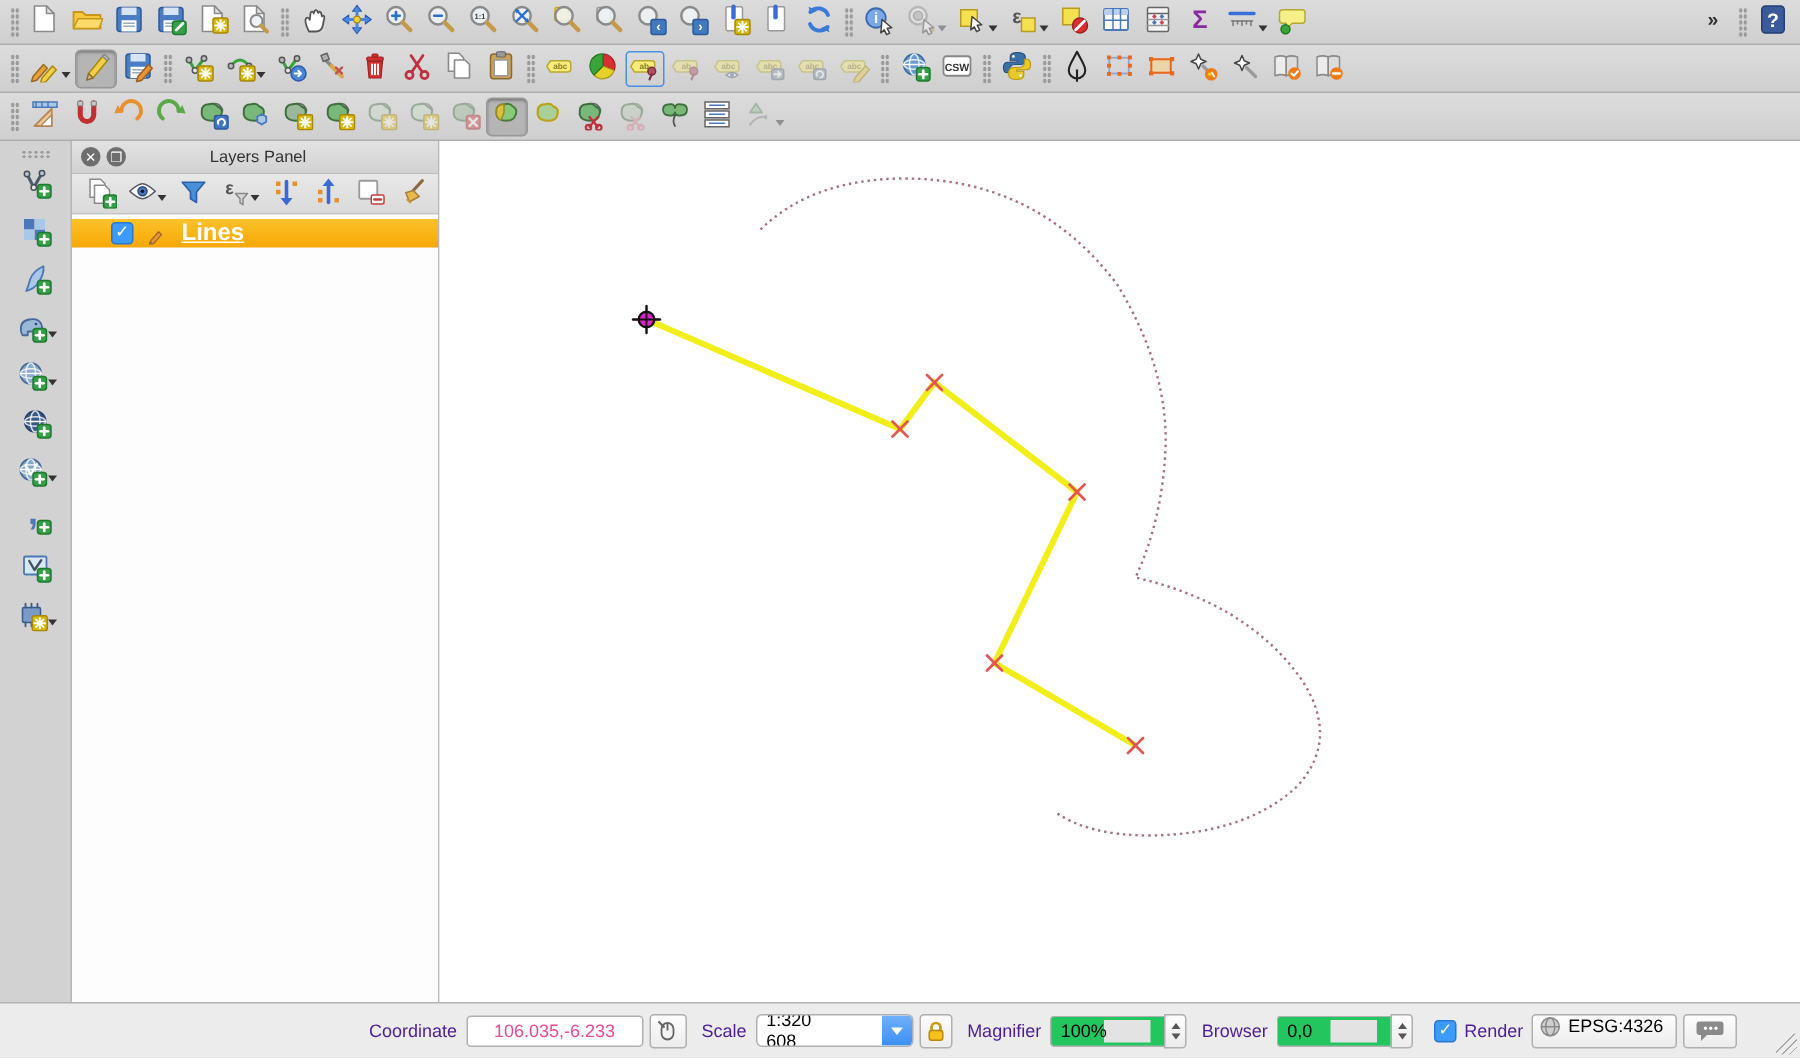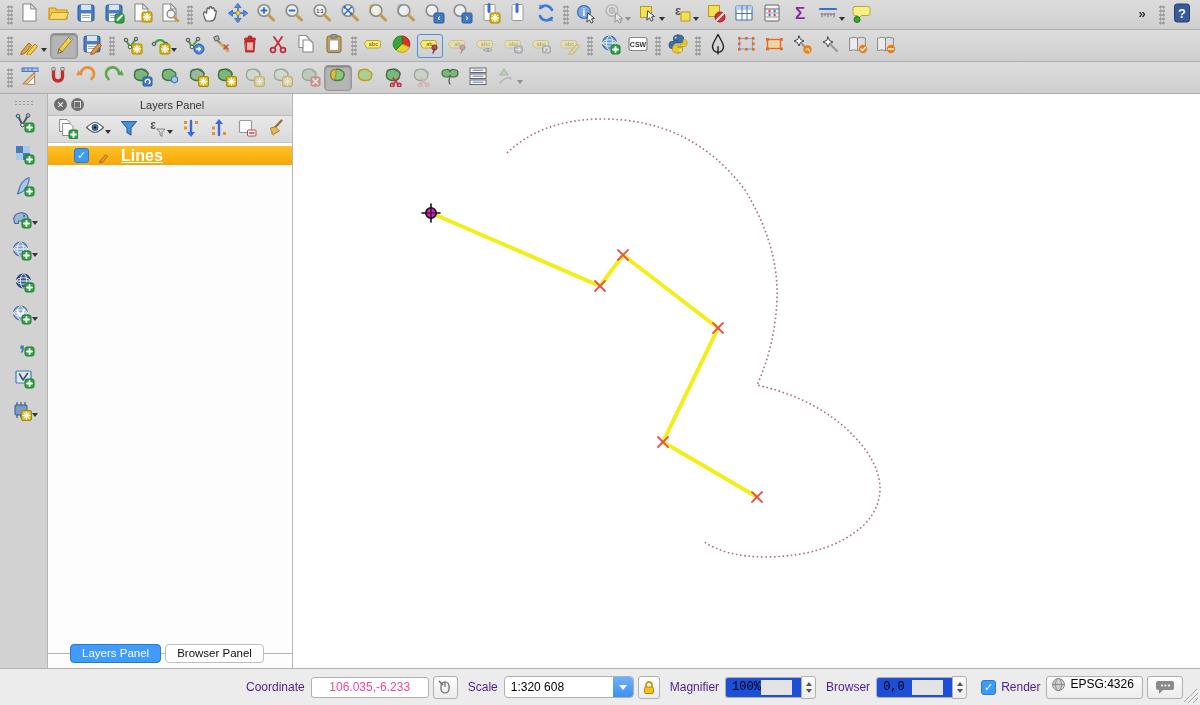--- a/index.html
+++ b/index.html
@@ -44,25 +44,25 @@
 
   #canvas { flex:1; background:#fff; position:relative; }
   #mapsvg { position:absolute; left:0; top:0; }
 
   
   #statusbar { height:37px; background:#ececec; border-top:1px solid #b2b2b2; display:flex; align-items:center; padding:0 8px; position:relative; }
   #statusbar .lab { color:#4c1d95; margin:0 6px 0 10px; }
   .field { background:#fff; border:1px solid #b0b0b0; border-radius:3px; height:21px; font-size:12px; font-family:"Liberation Sans",sans-serif; color:#ec4899; }
   #coord-input { width:118px; text-align:center; }
   .sqbtn { width:25px; height:23px; background:linear-gradient(#fdfdfd,#ececec); border:1px solid #b0b0b0; border-radius:3px; display:flex; align-items:center; justify-content:center; margin-left:4px; }
-  .combo { display:flex; align-items:center; width:130px; height:22px; background:#fff; border:1px solid #b0b0b0; border-radius:4px; overflow:hidden;gap:24px; }
+  .combo { display:flex; align-items:center; width:105px; height:22px; background:#fff; border:1px solid #b0b0b0; border-radius:4px; overflow:hidden;gap:24px; }
   .combo .ctext { flex:1; padding-left:6px; }
   .combo .cbtn { width:20px; height:100%; background:linear-gradient(#6fb1fb,#3d8ef5); display:flex; align-items:center; justify-content:center; }
   .combo .cbtn::after { content:""; width:0; height:0; border-left:4px solid transparent; border-right:4px solid transparent; border-top:5px solid #fff; }
-  .spinfield { position:relative; width:76px; height:21px; background:#1d4ed8; border:1px solid #b0b0b0; border-radius:3px 0 0 3px; border-right:none; padding-left:6px; line-height:19px;font-family:Liberation Mono, monospace; }
+  .spinfield { position:relative; width:76px; height:21px; background:#22c55e; border:1px solid #b0b0b0; border-radius:3px 0 0 3px; border-right:none; padding-left:6px; line-height:19px; }
   .spinfield .fill { position:absolute; top:2px; bottom:2px; left:46%; width:42%; background:#e3e3e3; }
   .stepper { width:15px; height:23px; background:linear-gradient(#fdfdfd,#ececec); border:1px solid #b0b0b0; border-radius:0 3px 3px 0; display:flex; flex-direction:column; align-items:center; justify-content:center; gap:3px; }
   .stepper i { width:0; height:0; border-left:3.5px solid transparent; border-right:3.5px solid transparent; }
   .stepper .up { border-bottom:4px solid #555; }
   .stepper .dn { border-top:4px solid #555; }
   .cb2 { width:15px; height:15px; background:#3c9bf9; border:1px solid #2678d0; border-radius:3px; color:#fff; font-size:11px; line-height:13px; text-align:center; margin:0 5px 0 14px; }
   #crs-btn { display:flex; align-items:flex-start; gap:4px; padding:0 8px 0 4px; height:23px; background:linear-gradient(#fdfdfd,#ececec); border:1px solid #b0b0b0; border-radius:3px; margin-left:6px; }
   #grip { position:absolute; right:2px; bottom:2px; width:14px; height:14px;
     background:linear-gradient(135deg, transparent 44%, #aaa 44%, #aaa 48%, transparent 48%, transparent 62%, #aaa 62%, #aaa 66%, transparent 66%, transparent 80%, #aaa 80%, #aaa 84%, transparent 84%); }
 </style>
@@ -921,23 +921,20 @@
         </div>
       </div>
     <div class="layer-row">
       <span class="cb">✓</span>
       <span id="layer-pencil"><svg width="17" height="17" viewBox="0 0 22 22">
             <path d="M3 19 l7 -8 2.5 2.5 -7 8 -3.5 1 z" fill="#e8953a" stroke="#9a6020" stroke-width="1" stroke-linejoin="round" stroke-linecap="round"></path>
             <path d="M3 19 l-1 3 3 -1 z" fill="#8a6a30"></path>
           </svg></span>
       <span class="layer-label">Lines</span>
     </div>
-    <div id="panel-tabs">
-      <span class="tab active">Layers Panel</span><span class="tab inactive">Browser Panel</span>
-    </div>
   </div>
 
   <div id="canvas">
       <svg id="mapsvg" width="907" height="574" viewBox="0 0 907 574">
     <path d="M214 59 Q248 26 307 25 Q398 24 452 96 Q486 152 484 205 Q482 252 464 291 Q538 308 574 358 Q601 398 572 430 Q538 462 474 463 Q432 463 410 447" fill="none" stroke="#a8707e" stroke-width="1.6" stroke-dasharray="1.6 2.6"></path>
     <polyline points="138,119 307,192 330,161 425,234 370,348 464,403" fill="none" stroke="#f2ee1a" stroke-width="4" stroke-linejoin="miter"></polyline>
     <g>
           <line x1="302" y1="187" x2="312" y2="197" stroke="#e25555" stroke-width="1.8" stroke-linecap="round"></line>
           <line x1="312" y1="187" x2="302" y2="197" stroke="#e25555" stroke-width="1.8" stroke-linecap="round"></line>
           <line x1="325" y1="156" x2="335" y2="166" stroke="#e25555" stroke-width="1.8" stroke-linecap="round"></line>

